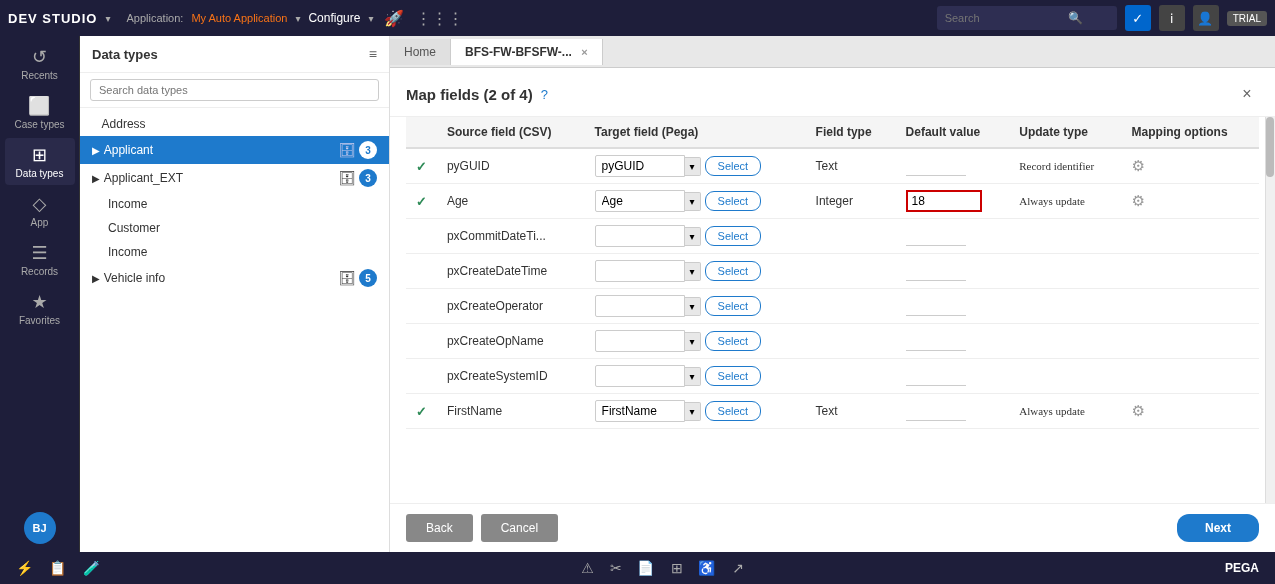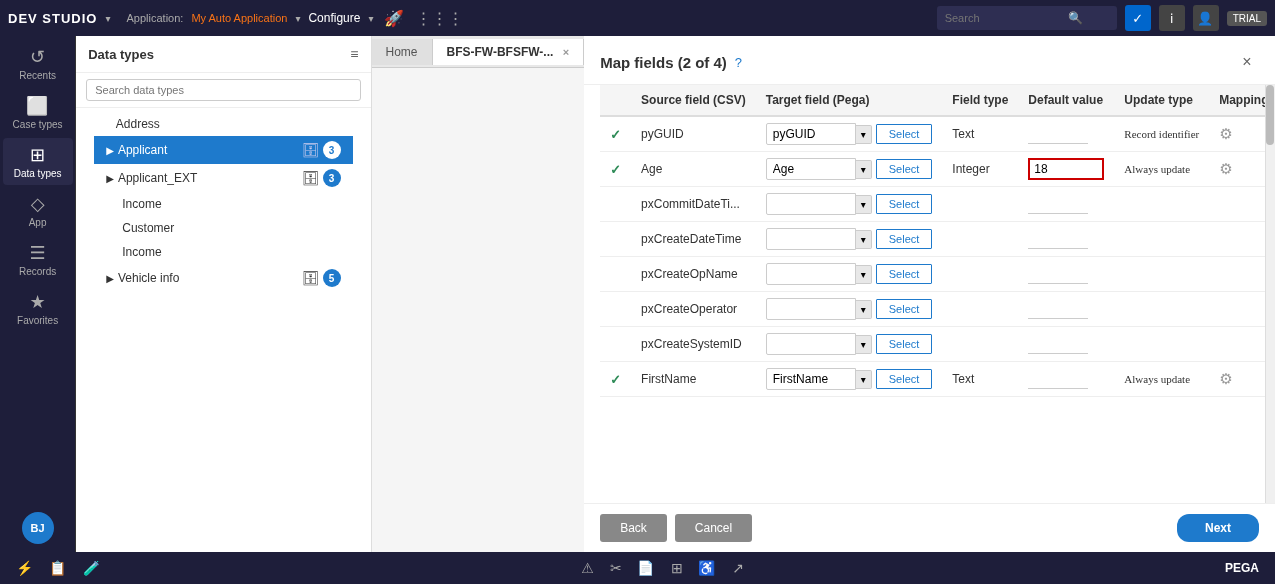--- a/index.html
+++ b/index.html
@@ -66,21 +66,21 @@
       font-weight: bold; font-size: 13px;
     }
     .panel-header .collapse-btn { color: #666; cursor: pointer; font-size: 14px; }
     .search-input-wrap {
       padding: 6px 10px; border-bottom: 1px solid #eee;
     }
     .search-input-wrap input {
       width: 100%; padding: 4px 8px; border: 1px solid #ccc; border-radius: 3px;
       font-size: 11px; outline: none;
     }
-    .tree-list { flex: 1; overflow-y: auto; padding: 4px 18px; }
+    .tree-list { flex: 1; overflow-y: auto; padding: 4px 0; }
     .tree-item {
       display: flex; align-items: center; padding: 5px 12px; cursor: pointer;
       font-size: 12px; color: #333;
     }
     .tree-item.active { background: #1e7acc; color: #fff; }
     .tree-item .arrow { margin-right: 4px; font-size: 10px; }
     .tree-item .item-label { flex: 1; }
     .tree-item .badge {
       display: flex; align-items: center; gap: 3px;
     }
@@ -88,21 +88,21 @@
       background: #1e7acc; color: #fff; border-radius: 50%; width: 18px; height: 18px;
       display: flex; align-items: center; justify-content: center; font-size: 10px; font-weight: bold;
     }
     .tree-item.active .badge-num { background: #fff; color: #1e7acc; }
     .badge-db { font-size: 14px; }
     .tree-item.active .badge-db { color: #cce; }
     .tree-item.sub { padding-left: 28px; }
 
     
     .content-area {
-      flex: 1; background: #f5f5f5; display: flex; flex-direction: row;
+      flex: 1; background: #f5f5f5; display: flex; flex-direction: column;
     }
     .tabs-bar {
       display: flex; align-items: center; background: #e8e8e8; border-bottom: 1px solid #ccc;
       height: 32px;
     }
     .tab {
       padding: 6px 14px; font-size: 12px; cursor: pointer; border-right: 1px solid #ccc;
       background: #e0e0e0; color: #555;
     }
     .tab.active { background: #fff; color: #333; font-weight: bold; }
@@ -130,21 +130,21 @@
       background: #f5f5f5; padding: 8px 10px; text-align: left;
       border-bottom: 2px solid #ddd; font-weight: bold; color: #333; white-space: nowrap;
     }
     .map-table tbody td {
       padding: 6px 10px; border-bottom: 1px solid #eee; vertical-align: middle;
     }
     .check-green { color: #2e8b57; font-weight: bold; font-size: 13px; }
 
     .select-btn {
       border: 1px solid #1e7acc; color: #1e7acc; background: #fff;
-      padding: 3px 12px; border-radius: 1px; cursor: pointer; font-size: 11px;
+      padding: 3px 12px; border-radius: 9px; cursor: pointer; font-size: 11px;
       white-space: nowrap;
     }
 
     .gear-icon { color: #999; cursor: pointer; font-size: 15px; }
 
     .default-val-cell { min-width: 80px; }
 
     .update-type-cell { color: #333; font-size: 11px; white-space: nowrap; font-family: Liberation Serif, serif; }
 
     
@@ -393,36 +393,36 @@
         <button class="select-btn" style="margin-left:4px;">Select</button>
       </div>
                 </td>
                 <td><span></span></td>
                 <td class="default-val-cell"><input type="text" value="" style="border-top: none; border-right: none; border-left: none; border-image: initial; border-bottom: 1px solid rgb(204, 204, 204); padding: 2px 4px; font-size: 12px; width: 60px; outline: none;"></td>
                 <td class="update-type-cell"><span></span></td>
                 <td></td>
               </tr>
               <tr>
                 <td></td>
+                <td><span style="font-size:12px;color:#333;">pxCreateOperator</span></td>
+                <td>
+      <div style="display:flex;align-items:center;gap:0;">
+        <input type="text" value="" style="border: 1px solid rgb(204, 204, 204); padding: 3px 6px; font-size: 12px; width: 90px; border-radius: 2px 0px 0px 2px; outline: none;">
+        <button style="background:#e8e8e8;border:1px solid #ccc;border-left:none;padding:3px 5px;font-size:10px;cursor:pointer;border-radius:0 2px 2px 0;">▾</button>
+        <button class="select-btn" style="margin-left:4px;">Select</button>
+      </div>
+                </td>
+                <td><span></span></td>
+                <td class="default-val-cell"><input type="text" value="" style="border-top: none; border-right: none; border-left: none; border-image: initial; border-bottom: 1px solid rgb(204, 204, 204); padding: 2px 4px; font-size: 12px; width: 60px; outline: none;"></td>
+                <td class="update-type-cell"><span></span></td>
+                <td></td>
+              </tr>
+              <tr>
+                <td></td>
                 <td><span style="font-size:12px;color:#333;">pxCreateOpName</span></td>
-                <td>
-      <div style="display:flex;align-items:center;gap:0;">
-        <input type="text" value="" style="border: 1px solid rgb(204, 204, 204); padding: 3px 6px; font-size: 12px; width: 90px; border-radius: 2px 0px 0px 2px; outline: none;">
-        <button style="background:#e8e8e8;border:1px solid #ccc;border-left:none;padding:3px 5px;font-size:10px;cursor:pointer;border-radius:0 2px 2px 0;">▾</button>
-        <button class="select-btn" style="margin-left:4px;">Select</button>
-      </div>
-                </td>
-                <td><span></span></td>
-                <td class="default-val-cell"><input type="text" value="" style="border-top: none; border-right: none; border-left: none; border-image: initial; border-bottom: 1px solid rgb(204, 204, 204); padding: 2px 4px; font-size: 12px; width: 60px; outline: none;"></td>
-                <td class="update-type-cell"><span></span></td>
-                <td></td>
-              </tr>
-              <tr>
-                <td></td>
-                <td><span style="font-size:12px;color:#333;">pxCreateOperator</span></td>
                 <td>
       <div style="display:flex;align-items:center;gap:0;">
         <input type="text" value="" style="border: 1px solid rgb(204, 204, 204); padding: 3px 6px; font-size: 12px; width: 90px; border-radius: 2px 0px 0px 2px; outline: none;">
         <button style="background:#e8e8e8;border:1px solid #ccc;border-left:none;padding:3px 5px;font-size:10px;cursor:pointer;border-radius:0 2px 2px 0;">▾</button>
         <button class="select-btn" style="margin-left:4px;">Select</button>
       </div>
                 </td>
                 <td><span></span></td>
                 <td class="default-val-cell"><input type="text" value="" style="border-top: none; border-right: none; border-left: none; border-image: initial; border-bottom: 1px solid rgb(204, 204, 204); padding: 2px 4px; font-size: 12px; width: 60px; outline: none;"></td>
                 <td class="update-type-cell"><span></span></td>

